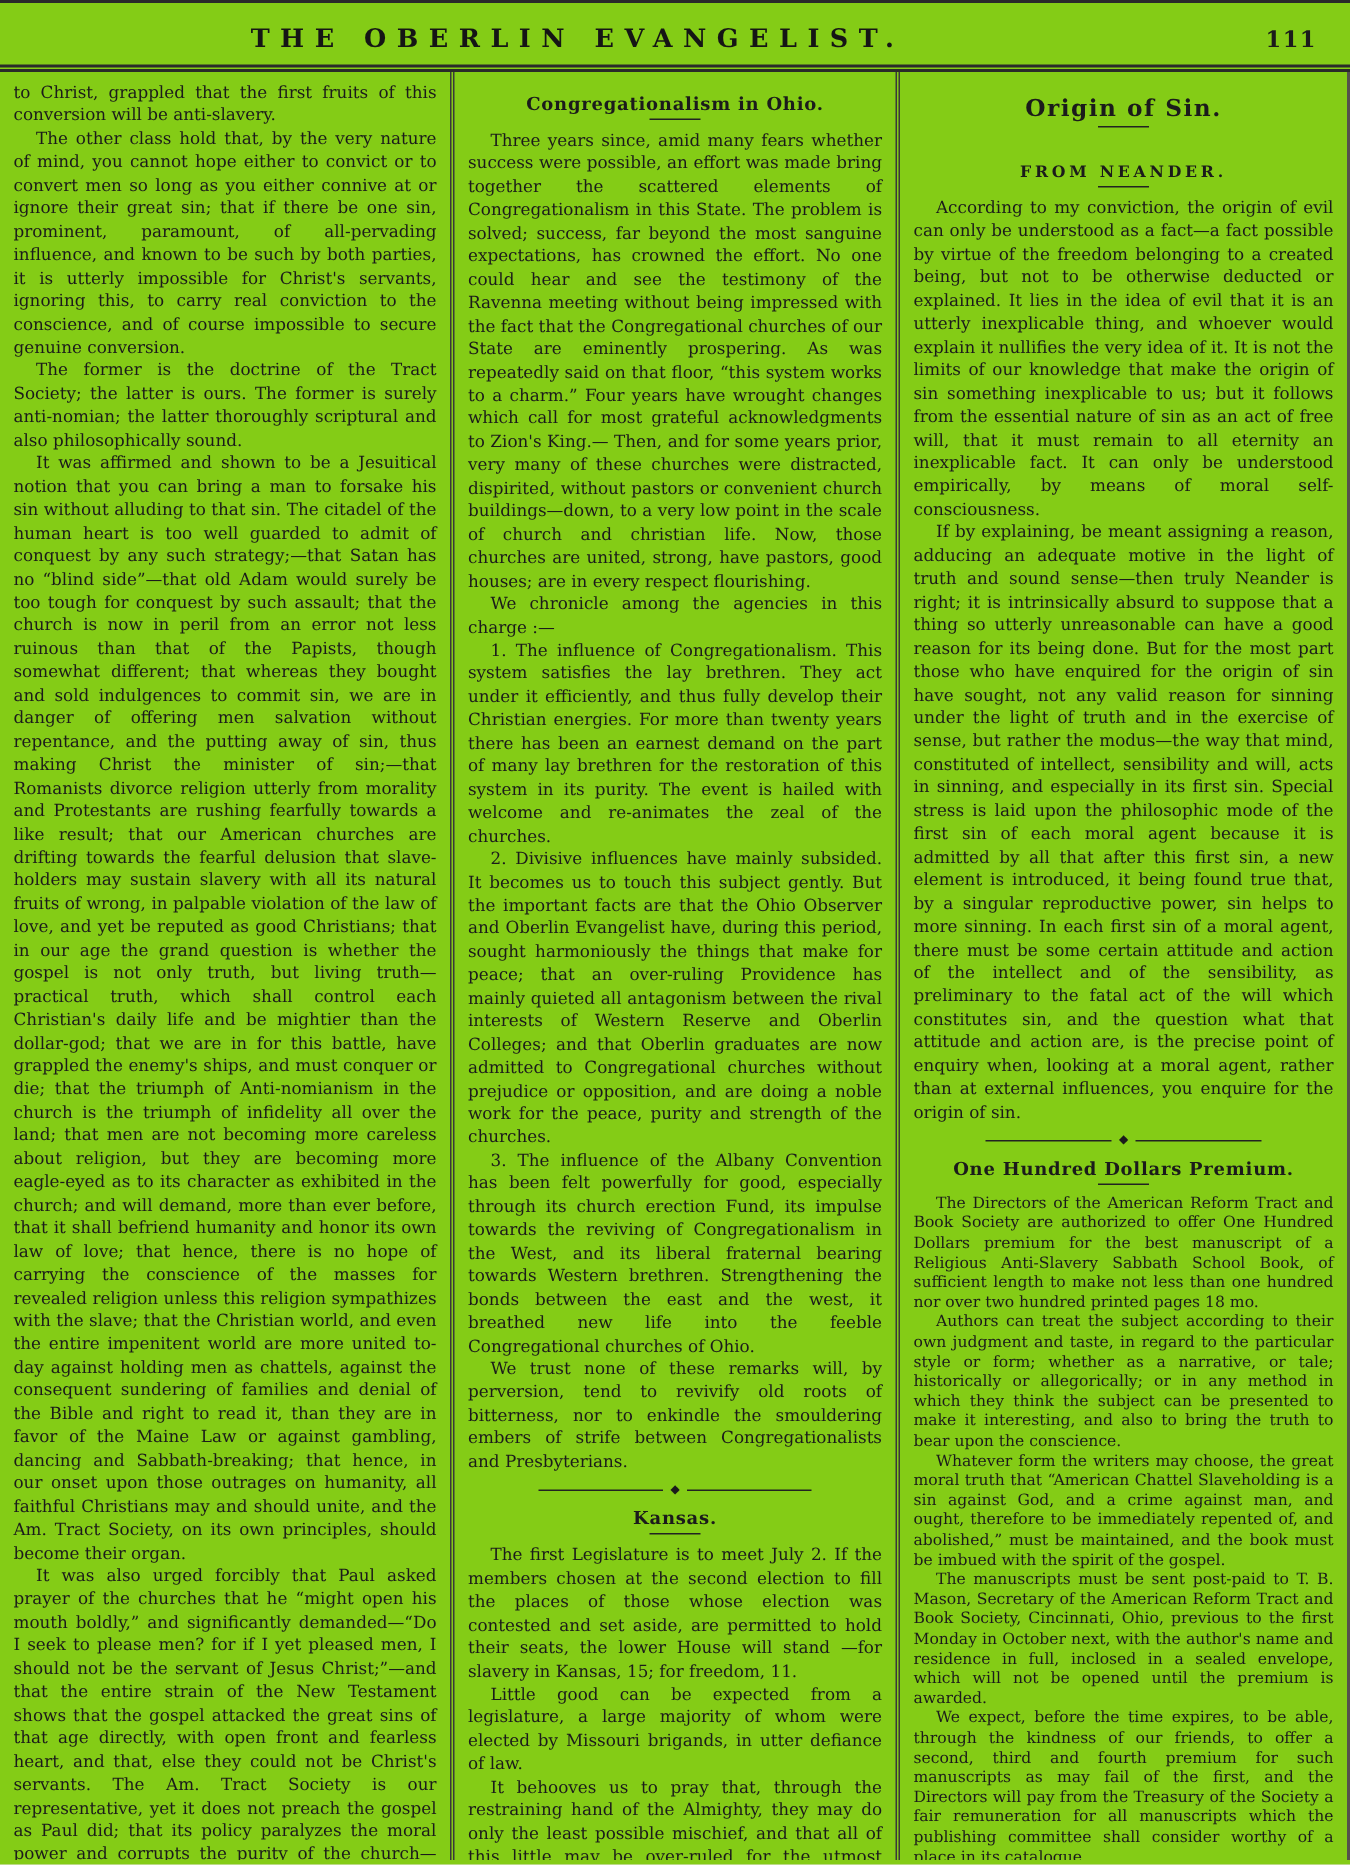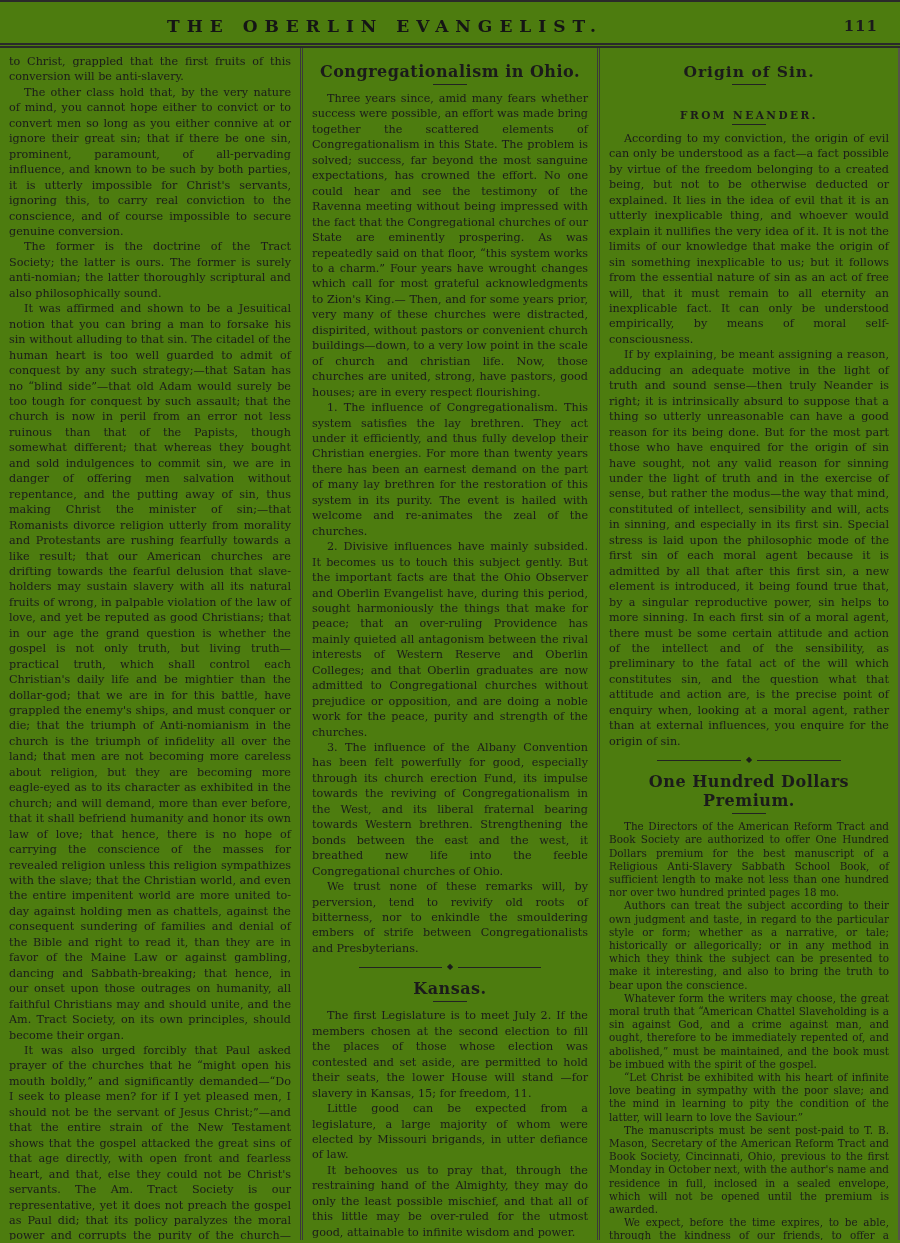--- a/index.html
+++ b/index.html
@@ -2,21 +2,21 @@
 <html><head>
 <meta charset="utf-8">
 <style>
   * { margin: 0; padding: 0; box-sizing: border-box; }
   html, body { background: #e8e6e0; }
   .page {
     position: relative;
     width: 900px;
     height: 1243px;
     margin: 0 auto;
-    background: #4d7c0f;
+    background: #84cc16;
     color: #1b1b1b;
     font-family: "DejaVu Serif", "Liberation Serif", serif;
     overflow: hidden;
     border-top: 2px solid #2a2a2a;
   }
   
   .masthead {
     position: relative;
     height: 46px;
     border-bottom: 5px double #2a2a2a;
@@ -56,21 +56,21 @@
     text-align: justify;
     text-indent: 15px;
     color: #1b1b1b;
   }
   p.no-indent { text-indent: 0; }
   .small-type p.body-text { font-size: 10.4px; line-height: 1.27; }
   
   .article-heading {
     text-align: center;
     font-weight: bold;
-    font-size: 16px;
+    font-size: 12px;
     margin-top: 8px;
     letter-spacing: 0.5px;
   }
   .article-heading.large { font-size: 15.5px; letter-spacing: 1px; }
   .article-subheading {
     text-align: center;
     font-size: 10.5px;
     font-weight: bold;
     letter-spacing: 2.5px;
     margin-top: 24px;
@@ -117,20 +117,21 @@
       <p class="body-text">The former is the doctrine of the Tract Society; the latter is ours. The former is surely anti-nomian; the latter thoroughly scriptural and also philosophically sound.</p>
       <p class="body-text">It was affirmed and shown to be a Jesuitical notion that you can bring a man to forsake his sin without alluding to that sin. The citadel of the human heart is too well guarded to admit of conquest by any such strategy;—that Satan has no “blind side”—that old Adam would surely be too tough for conquest by such assault; that the church is now in peril from an error not less ruinous than that of the Papists, though somewhat different; that whereas they bought and sold indulgences to commit sin, we are in danger of offering men salvation without repentance, and the putting away of sin, thus making Christ the minister of sin;—that Romanists divorce religion utterly from morality and Protestants are rushing fearfully towards a like result; that our American churches are drifting towards the fearful delusion that slave-holders may sustain slavery with all its natural fruits of wrong, in palpable violation of the law of love, and yet be reputed as good Christians; that in our age the grand question is whether the gospel is not only truth, but living truth—practical truth, which shall control each Christian's daily life and be mightier than the dollar-god; that we are in for this battle, have grappled the enemy's ships, and must conquer or die; that the triumph of Anti-nomianism in the church is the triumph of infidelity all over the land; that men are not becoming more careless about religion, but they are becoming more eagle-eyed as to its character as exhibited in the church; and will demand, more than ever before, that it shall befriend humanity and honor its own law of love; that hence, there is no hope of carrying the conscience of the masses for revealed religion unless this religion sympathizes with the slave; that the Christian world, and even the entire impenitent world are more united to-day against holding men as chattels, against the consequent sundering of families and denial of the Bible and right to read it, than they are in favor of the Maine Law or against gambling, dancing and Sabbath-breaking; that hence, in our onset upon those outrages on humanity, all faithful Christians may and should unite, and the Am. Tract Society, on its own principles, should become their organ.</p>
       <p class="body-text">It was also urged forcibly that Paul asked prayer of the churches that he “might open his mouth boldly,” and significantly demanded—“Do I seek to please men? for if I yet pleased men, I should not be the servant of Jesus Christ;”—and that the entire strain of the New Testament shows that the gospel attacked the great sins of that age directly, with open front and fearless heart, and that, else they could not be Christ's servants. The Am. Tract Society is our representative, yet it does not preach the gospel as Paul did; that its policy paralyzes the moral power and corrupts the purity of the church—than which no calamity can be more disastrous.</p>
 
     </div>
 
     <div class="col col-2">
       <div class="article-heading">Congregationalism in Ohio.</div>
       <div class="heading-rule"></div>
       <p class="body-text">Three years since, amid many fears whether success were possible, an effort was made bring together the scattered elements of Congregationalism in this State. The problem is solved; success, far beyond the most sanguine expectations, has crowned the effort. No one could hear and see the testimony of the Ravenna meeting without being impressed with the fact that the Congregational churches of our State are eminently prospering. As was repeatedly said on that floor, “this system works to a charm.” Four years have wrought changes which call for most grateful acknowledgments to Zion's King.— Then, and for some years prior, very many of these churches were distracted, dispirited, without pastors or convenient church buildings—down, to a very low point in the scale of church and christian life. Now, those churches are united, strong, have pastors, good houses; are in every respect flourishing.</p>
+      <p class="body-text">We chronicle among the agencies in this charge :—</p>
       <p class="body-text">1. The influence of Congregationalism. This system satisfies the lay brethren. They act under it efficiently, and thus fully develop their Christian energies. For more than twenty years there has been an earnest demand on the part of many lay brethren for the restoration of this system in its purity. The event is hailed with welcome and re-animates the zeal of the churches.</p>
       <p class="body-text">2. Divisive influences have mainly subsided. It becomes us to touch this subject gently. But the important facts are that the Ohio Observer and Oberlin Evangelist have, during this period, sought harmoniously the things that make for peace; that an over-ruling Providence has mainly quieted all antagonism between the rival interests of Western Reserve and Oberlin Colleges; and that Oberlin graduates are now admitted to Congregational churches without prejudice or opposition, and are doing a noble work for the peace, purity and strength of the churches.</p>
       <p class="body-text">3. The influence of the Albany Convention has been felt powerfully for good, especially through its church erection Fund, its impulse towards the reviving of Congregationalism in the West, and its liberal fraternal bearing towards Western brethren. Strengthening the bonds between the east and the west, it breathed new life into the feeble Congregational churches of Ohio.</p>
       <p class="body-text">We trust none of these remarks will, by perversion, tend to revivify old roots of bitterness, nor to enkindle the smouldering embers of strife between Congregationalists and Presbyterians.</p>
       <div class="divider">
           <span class="divider-glyph">◆</span>
         </div>
       <div class="article-heading">Kansas.</div>
       <div class="heading-rule"></div>
       <p class="body-text">The first Legislature is to meet July 2. If the members chosen at the second election to fill the places of those whose election was contested and set aside, are permitted to hold their seats, the lower House will stand —for slavery in Kansas, 15; for freedom, 11.</p>
@@ -148,21 +149,20 @@
       <p class="body-text">If by explaining, be meant assigning a reason, adducing an adequate motive in the light of truth and sound sense—then truly Neander is right; it is intrinsically absurd to suppose that a thing so utterly unreasonable can have a good reason for its being done. But for the most part those who have enquired for the origin of sin have sought, not any valid reason for sinning under the light of truth and in the exercise of sense, but rather the modus—the way that mind, constituted of intellect, sensibility and will, acts in sinning, and especially in its first sin. Special stress is laid upon the philosophic mode of the first sin of each moral agent because it is admitted by all that after this first sin, a new element is introduced, it being found true that, by a singular reproductive power, sin helps to more sinning. In each first sin of a moral agent, there must be some certain attitude and action of the intellect and of the sensibility, as preliminary to the fatal act of the will which constitutes sin, and the question what that attitude and action are, is the precise point of enquiry when, looking at a moral agent, rather than at external influences, you enquire for the origin of sin.</p>
       <div class="divider">
           <span class="divider-glyph">◆</span>
         </div>
       <div class="small-type">
         <div class="article-heading">One Hundred Dollars Premium.</div>
         <div class="heading-rule"></div>
         <p class="body-text">The Directors of the American Reform Tract and Book Society are authorized to offer One Hundred Dollars premium for the best manuscript of a Religious Anti-Slavery Sabbath School Book, of sufficient length to make not less than one hundred nor over two hundred printed pages 18 mo.</p>
         <p class="body-text">Authors can treat the subject according to their own judgment and taste, in regard to the particular style or form; whether as a narrative, or tale; historically or allegorically; or in any method in which they think the subject can be presented to make it interesting, and also to bring the truth to bear upon the conscience.</p>
         <p class="body-text">Whatever form the writers may choose, the great moral truth that “American Chattel Slaveholding is a sin against God, and a crime against man, and ought, therefore to be immediately repented of, and abolished,” must be maintained, and the book must be imbued with the spirit of the gospel.</p>
-        <p class="body-text">“Let Christ be exhibited with his heart of infinite love beating in sympathy with the poor slave; and the mind in learning to pity the condition of the latter, will learn to love the Saviour.”</p>
         <p class="body-text">The manuscripts must be sent post-paid to T. B. Mason, Secretary of the American Reform Tract and Book Society, Cincinnati, Ohio, previous to the first Monday in October next, with the author's name and residence in full, inclosed in a sealed envelope, which will not be opened until the premium is awarded.</p>
         <p class="body-text">We expect, before the time expires, to be able, through the kindness of our friends, to offer a second, third and fourth premium for such manuscripts as may fail of the first, and the Directors will pay from the Treasury of the Society a fair remuneration for all manuscripts which the publishing committee shall consider worthy of a place in its catalogue.</p>
 
       </div>
     </div>
 
   </div>
 </div>
 
 </body></html>

